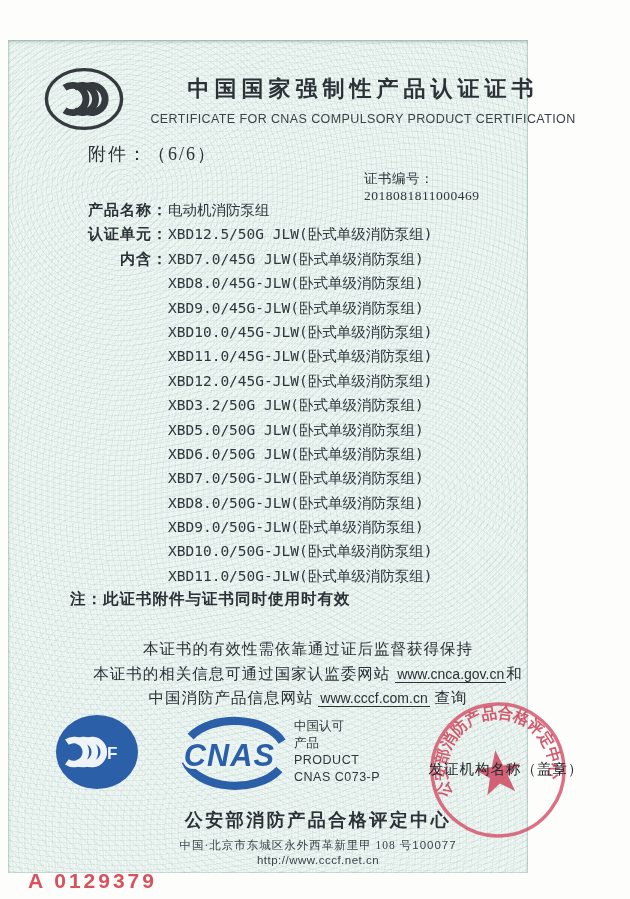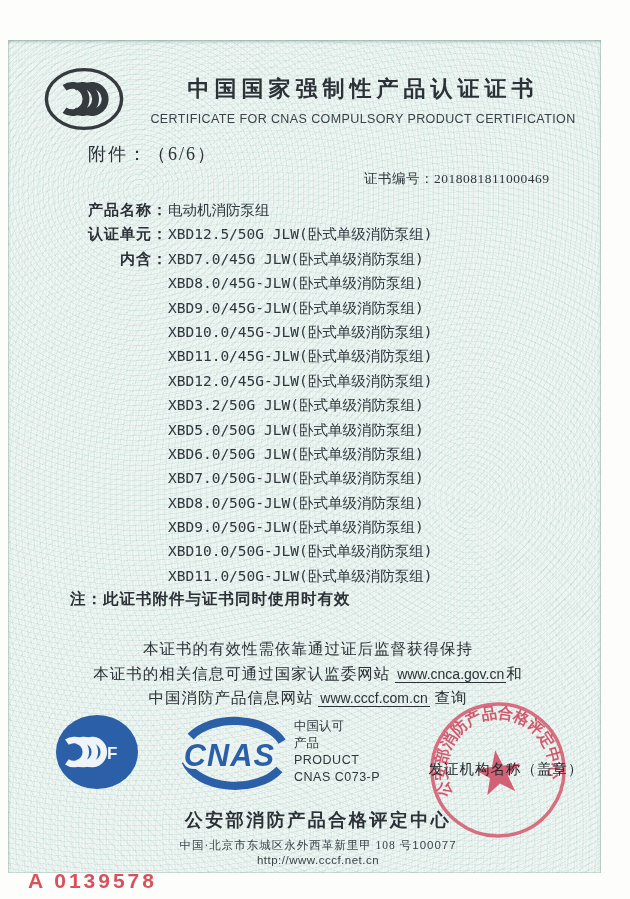--- a/index.html
+++ b/index.html
@@ -5,21 +5,21 @@
   * { margin:0; padding:0; box-sizing:border-box; }
   html,body { width:630px; height:899px; }
   body {
     position:relative;
     background:#fdfdfb;
     font-family:"Liberation Serif", serif;
     color:#2e3438;
     overflow:hidden;
   }
   .paper {
-    position:absolute; left:8px; top:40px; width:593px; height:833px;
+    position:absolute; left:8px; top:40px; width:520px; height:833px;
     background-color:#eaf3ef;
     background-image:
       repeating-radial-gradient(circle at 22% 18%, rgba(104,158,148,0.12) 0 1px, rgba(255,255,255,0) 1px 5px),
       repeating-radial-gradient(circle at 78% 55%, rgba(104,158,148,0.10) 0 1px, rgba(255,255,255,0) 1px 6px),
       repeating-radial-gradient(circle at 45% 95%, rgba(104,158,148,0.09) 0 1px, rgba(255,255,255,0) 1px 7px),
       repeating-linear-gradient(90deg, rgba(255,255,255,0.35) 0 1px, rgba(255,255,255,0) 1px 3px);
     box-shadow: inset 0 2px 3px rgba(120,150,145,0.45), inset 0 0 0 1px rgba(140,175,168,0.35);
   }
   .abs { position:absolute; }
 
@@ -198,13 +198,13 @@
   </svg>
   <div class="abs stamp-overlay">发证机构名称（盖章）</div>
 
   <div class="abs footer-org">公安部消防产品合格评定中心</div>
   <div class="abs footer-addr">
     <span>中国·北京市东城区永外西革新里甲 108 号</span><span class="post">100077</span>
   </div>
   <div class="abs footer-url">http://www.cccf.net.cn</div>
 </div>
 
-<div class="serial">A 0139578</div>
+<div class="serial">A 0129379</div>
 
 </body></html>

